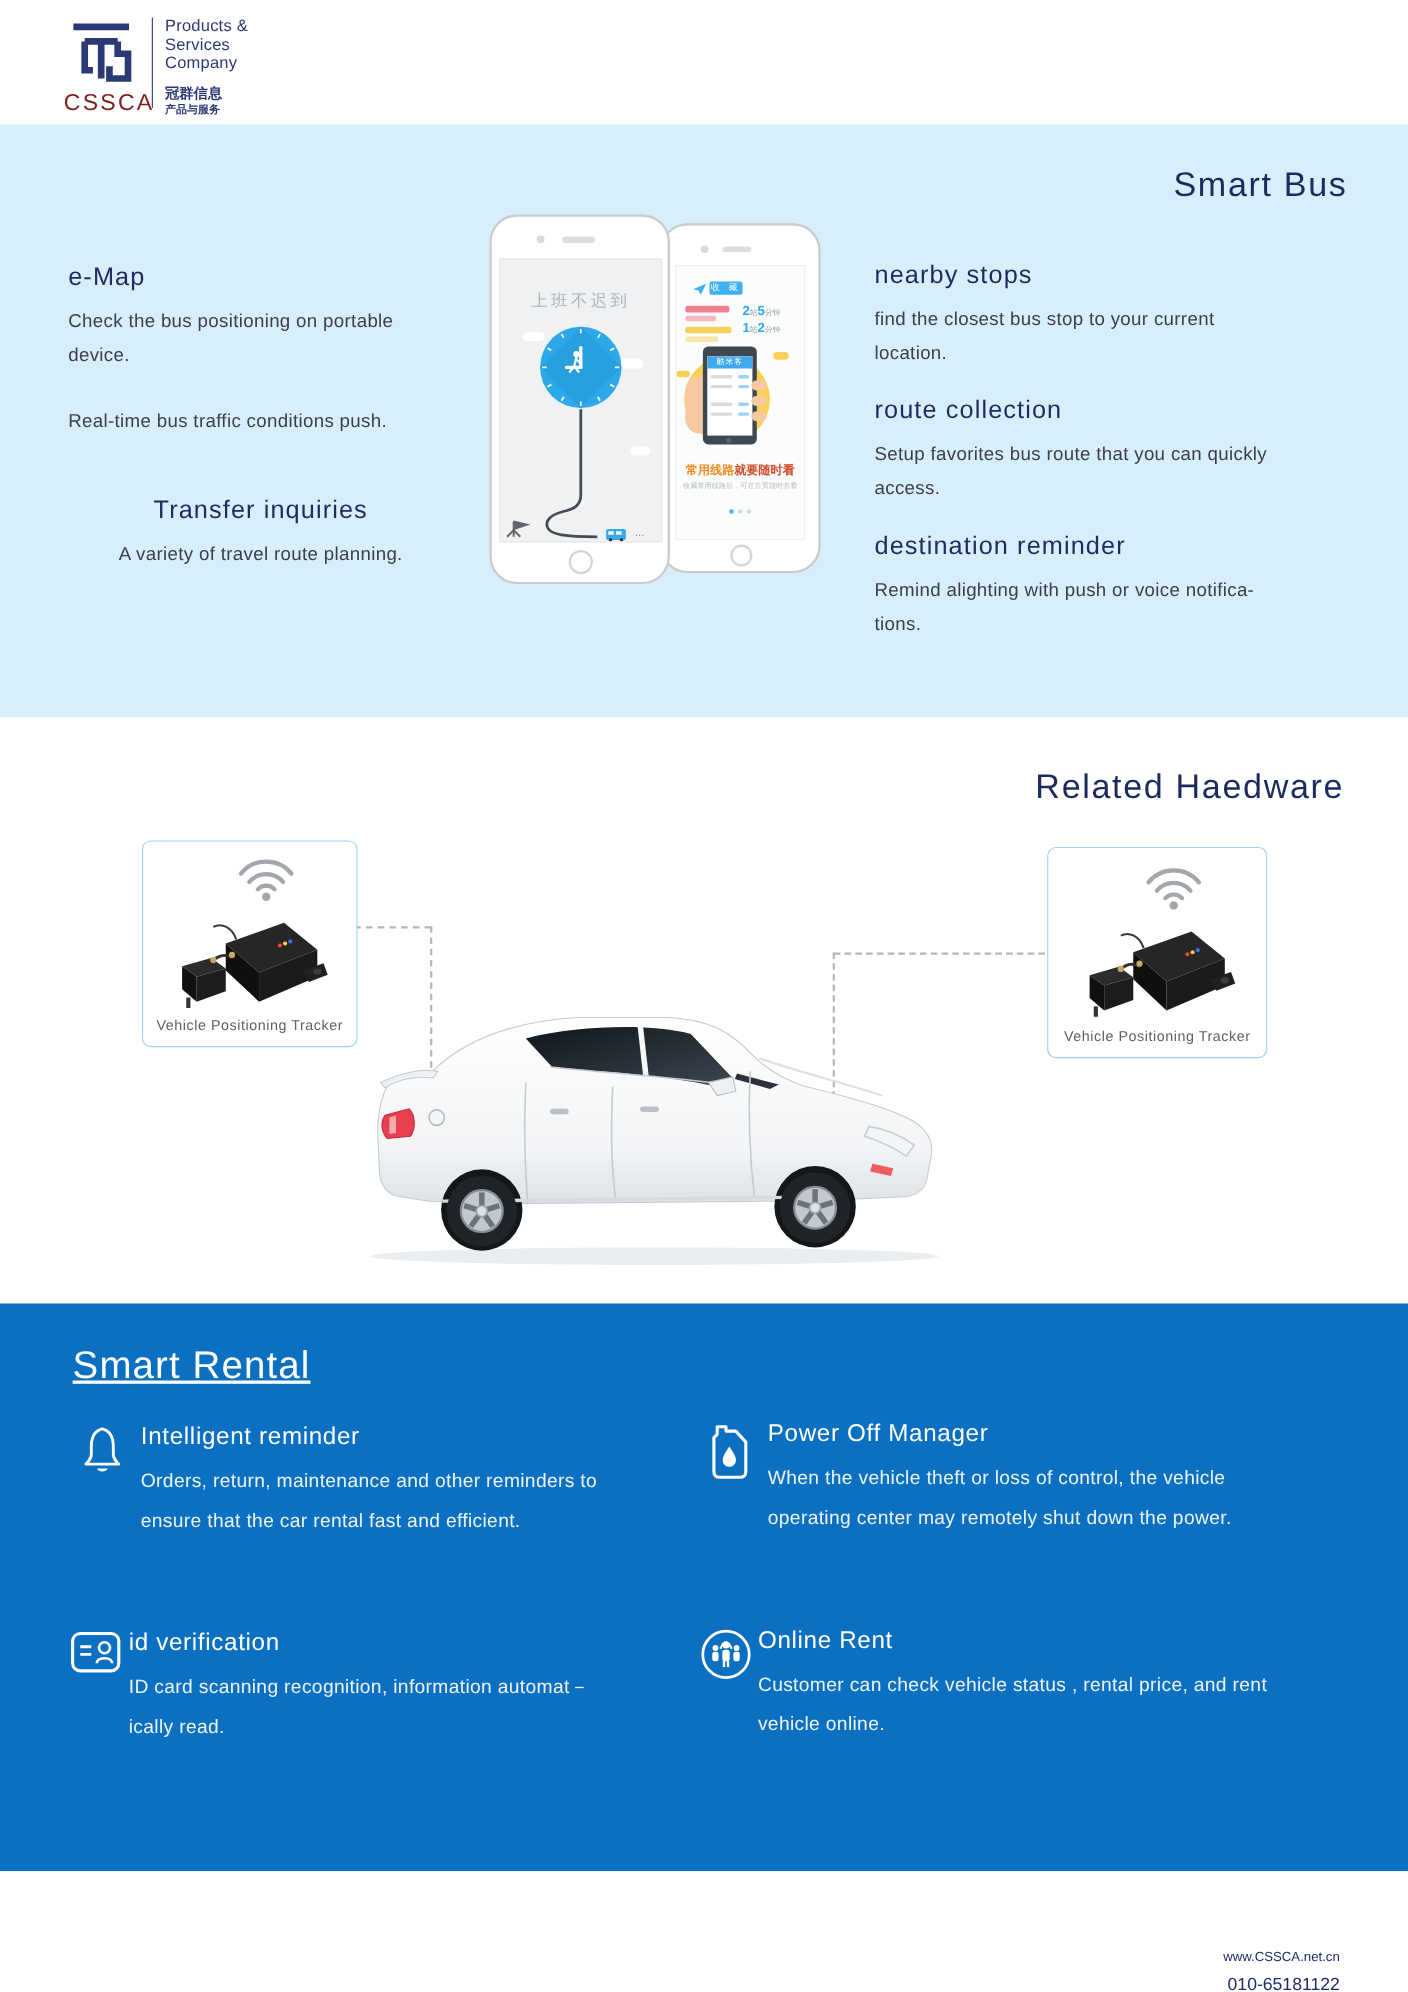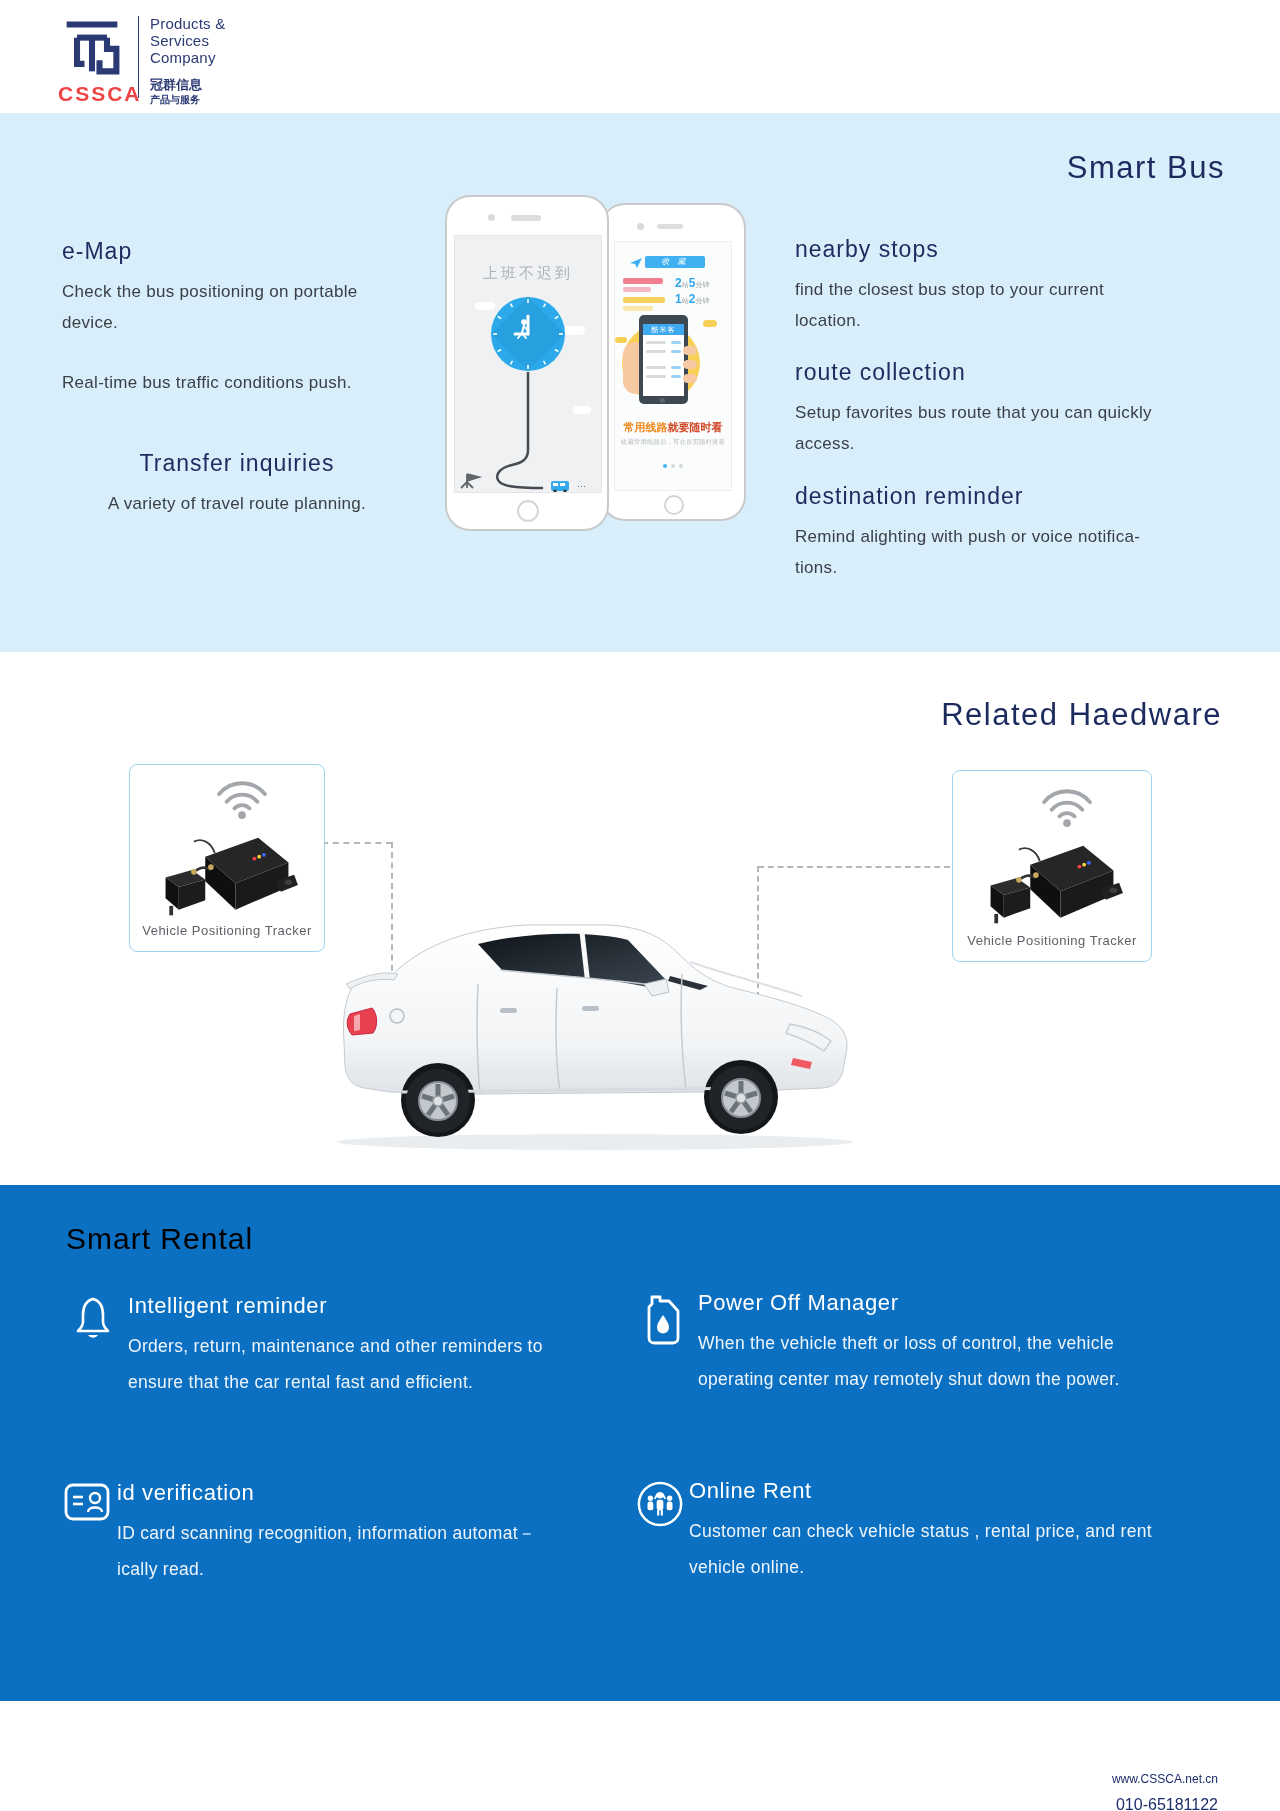--- a/index.html
+++ b/index.html
@@ -1,21 +1,21 @@
 <!DOCTYPE html>
 <html><head>
 <meta charset="utf-8">
 <style>
   html,body{margin:0;padding:0;background:#ffffff;}
   .page{position:relative;width:1280px;height:1811px;background:#ffffff;overflow:hidden;
         font-family:"Liberation Sans", sans-serif;}
   .abs{position:absolute;}
 
   
-  .brand-name{font-size:21px;font-weight:bold;color:#ef4444;letter-spacing:2px;}
+  .brand-name{font-size:21px;font-weight:normal;color:#7f1d1d;letter-spacing:2px;}
   .brand-divider{width:1px;height:82px;background:#2b3a74;}
   .tagline{font-size:15px;line-height:16.5px;color:#2b3a74;letter-spacing:.2px;}
   .tagline-cn1{font-size:13px;font-weight:bold;color:#2b3a74;}
   .tagline-cn2{font-size:10px;font-weight:bold;color:#2b3a74;}
 
   
   .lightblue{left:0;top:113px;width:1280px;height:539px;background:#d9eefb;}
   .bluesection{left:0;top:1185px;width:1280px;height:516px;background:#0b70c1;}
   .big-title{font-size:31px;color:#1c2a5e;letter-spacing:1.5px;}
 
@@ -51,21 +51,21 @@
   .pager i{display:inline-block;width:4px;height:4px;border-radius:50%;margin:0 2px;}
 
   
   .tracker-card{position:absolute;background:#fff;border:1px solid #9fd2ef;border-radius:8px;text-align:center;}
   .tracker-label{font-size:13px;color:#5d6166;letter-spacing:.5px;}
   .dash-h{position:absolute;border-top:2px dashed #b3b6ba;}
   .dash-v{position:absolute;border-left:2px dashed #b3b6ba;}
   .ydot{position:absolute;width:14px;height:14px;border-radius:50%;background:#f5d413;}
 
   
-  .rt-title{font-size:30px;color:#000000;letter-spacing:1px;}
+  .rt-title{font-size:35px;color:#ffffff;letter-spacing:1px;text-decoration:underline;}
   .rt-head{font-size:22px;color:#ffffff;letter-spacing:.6px;}
   .rt-body{font-size:17.5px;color:#eef5fb;line-height:36px;letter-spacing:.3px;
            white-space:pre-line;margin-top:9px;}
   .feature{position:absolute;width:575px;}
   .feature .ficon{position:absolute;left:0;top:2px;}
   .feature .ftext{margin-left:53px;}
 
   
   .footer{position:absolute;right:62px;top:1724px;text-align:right;color:#1d2d6b;}
   .footer .f1{font-size:12px;margin-top:48px;}
@@ -130,21 +130,21 @@
   </div>
 
   <div class="phone" style="left:600px;top:203px;width:142px;height:314px;">
     <div class="camdot" style="left:35px;top:18px;width:7px;height:7px;"></div>
     <div class="speaker" style="left:55px;top:19px;width:26px;height:5px;"></div>
     <div class="screen2">
 
       <svg class="abs" style="left:14px;top:15px;" width="14" height="12" viewBox="0 0 14 12">
         <path d="M1 6 L13 1 L8 11 L6 7 Z" fill="#3fb0f1"></path>
       </svg>
-      <div class="badge" style="left:30px;top:14px;width:60px;height:12px;font-style:italic;">收 藏</div>
+      <div class="badge" style="left:30px;top:14px;width:30px;height:12px;">收 藏</div>
 
       <div class="bar" style="left:8px;top:36px;width:40px;height:6px;background:#f0808f;"></div>
       <div class="bar" style="left:8px;top:45px;width:28px;height:5px;background:#f6b8c0;"></div>
       <div class="bar" style="left:8px;top:55px;width:42px;height:6px;background:#f7d15e;"></div>
       <div class="bar" style="left:8px;top:64px;width:30px;height:5px;background:#fae6a8;"></div>
 
       <div class="eta" style="left:60px;top:31px;">
         <span class="eta-n">2</span><span class="eta-u">站</span><span class="eta-n">5</span><span class="eta-u">分钟</span>
       </div>
       <div class="eta" style="left:60px;top:47px;">

